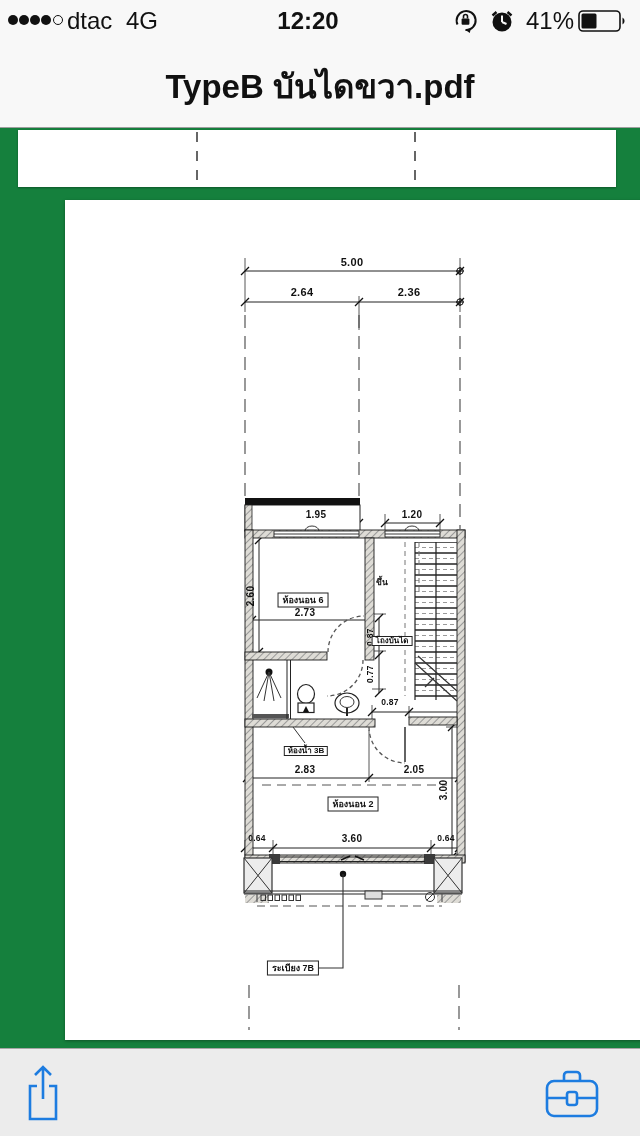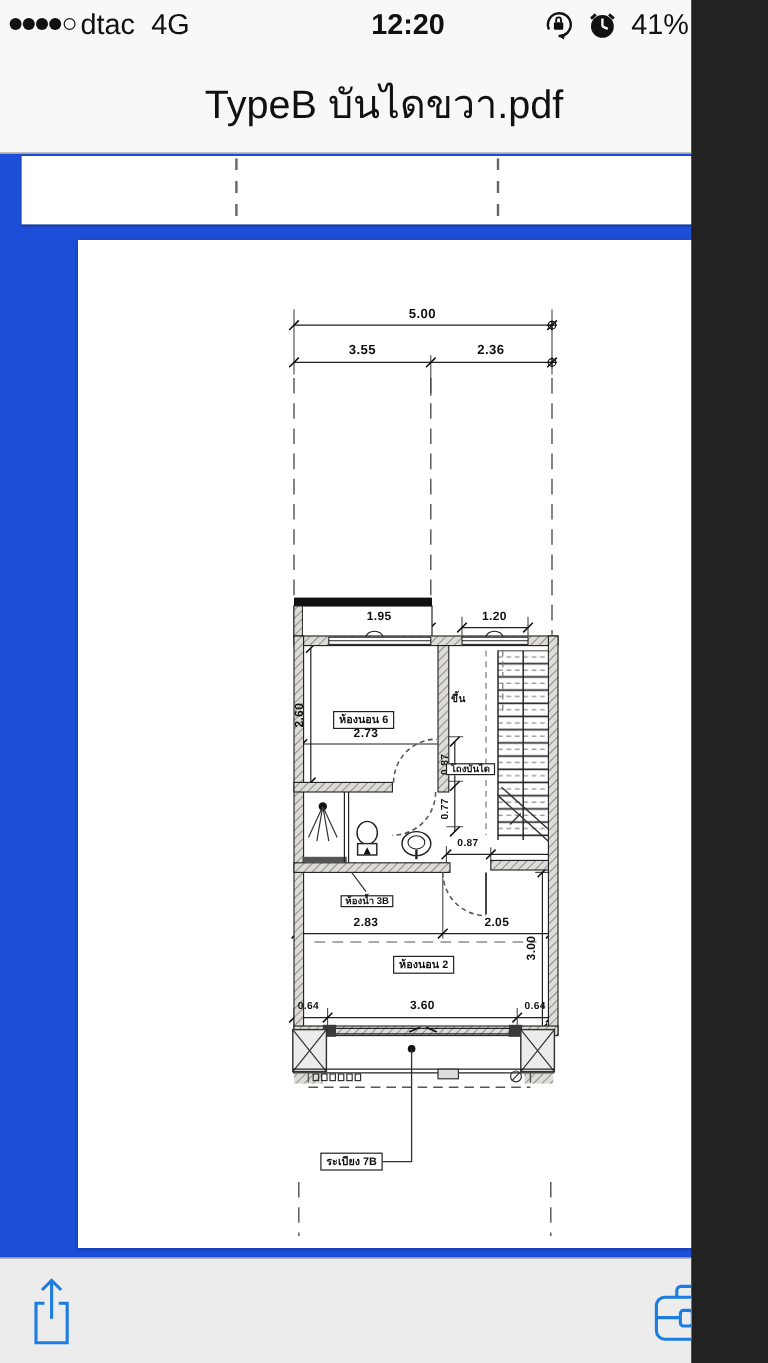--- a/index.html
+++ b/index.html
@@ -1,26 +1,26 @@
 <!DOCTYPE html>
 <html><head>
 <meta charset="utf-8">
 <style>
   html,body{margin:0;padding:0;background:#222;}
-  .screen{position:relative;width:576px;height:1136px;background:#1d4ed8;overflow:hidden;
+  .screen{position:relative;width:640px;height:1136px;background:#15803d;overflow:hidden;
           font-family:"Liberation Sans","DejaVu Sans",sans-serif;-webkit-font-smoothing:antialiased;}
   
   .topbars{position:absolute;left:0;top:0;width:640px;height:127px;background:#f8f8f8;border-bottom:1px solid #9e9e9e;z-index:5;}
   .sdot{position:absolute;top:15px;width:10px;height:10px;border-radius:50%;background:#111;}
   .sdot.empty{background:transparent;border:1.5px solid #111;width:8px;height:8px;}
   .stxt{position:absolute;top:7px;font-size:24px;color:#111;}
-  .stime{position:absolute;top:7px;left:340px;transform:translateX(-50%);font-size:24px;font-weight:700;color:#111;text-align:center;}
+  .stime{position:absolute;top:7px;left:308px;transform:translateX(-50%);font-size:24px;font-weight:700;color:#111;text-align:center;}
   .sicon{position:absolute;}
   .done{position:absolute;left:18px;top:62px;font-size:33px;color:#157efb;}
-  .ttl{position:absolute;left:320px;top:60px;transform:translateX(-50%);font-size:33px;font-weight:400;color:#111;white-space:nowrap;}
+  .ttl{position:absolute;left:320px;top:60px;transform:translateX(-50%);font-size:33px;font-weight:700;color:#111;white-space:nowrap;}
   
   .pagefrag{position:absolute;left:18px;top:130px;width:598px;height:57px;background:#fff;box-shadow:0 1px 2px rgba(0,0,0,.35);}
   .fline{position:absolute;top:2px;width:2px;height:52px;background:repeating-linear-gradient(180deg,#666 0 10px,transparent 10px 19px);}
   .page{position:absolute;left:18px;top:200px;width:598px;height:840px;background:#fff;box-shadow:0 1px 3px rgba(0,0,0,.35);margin-left:47px;}
   .plan-svg{position:absolute;left:0;top:0;}
   
   .dt{position:absolute;transform:translate(-50%,-50%);font-weight:700;color:#111;font-size:11px;white-space:nowrap;letter-spacing:.3px;}
   .dt.s{font-size:10px;}
   .dt.xs{font-size:8.5px;}
   .dt.v{transform:translate(-50%,-50%) rotate(-90deg);}
@@ -196,21 +196,21 @@
 
       <path d="M192,694V706 M377,694V706 M192,706H377" stroke="#555" stroke-width="1.2" stroke-dasharray="8 5" fill="none"></path>
 
       <circle cx="278" cy="674" r="3.2" fill="#111"></circle>
       <path d="M278,674V768H252" stroke="#333" stroke-width="1.1" fill="none"></path>
 
       <path d="M228,527L240,543" stroke="#333" stroke-width="1" fill="none"></path>
     </svg>
 
     <div class="dt" style="left:287px;top:62px">5.00</div>
-    <div class="dt" style="left:237px;top:92px">3.55</div>
+    <div class="dt" style="left:237px;top:92px">2.64</div>
     <div class="dt" style="left:344px;top:92px">2.36</div>
     <div class="dt s" style="left:251px;top:314px">1.95</div>
     <div class="dt s" style="left:347px;top:314px">1.20</div>
     <div class="dt s v" style="left:185px;top:396px">2.60</div>
     <div class="dt s" style="left:240px;top:412px">2.73</div>
     <div class="dt xs v" style="left:305px;top:437px">0.87</div>
     <div class="dt xs v" style="left:305px;top:474px">0.77</div>
     <div class="dt xs" style="left:325px;top:502px">0.87</div>
     <div class="dt s" style="left:240px;top:569px">2.83</div>
     <div class="dt s" style="left:349px;top:569px">2.05</div>

